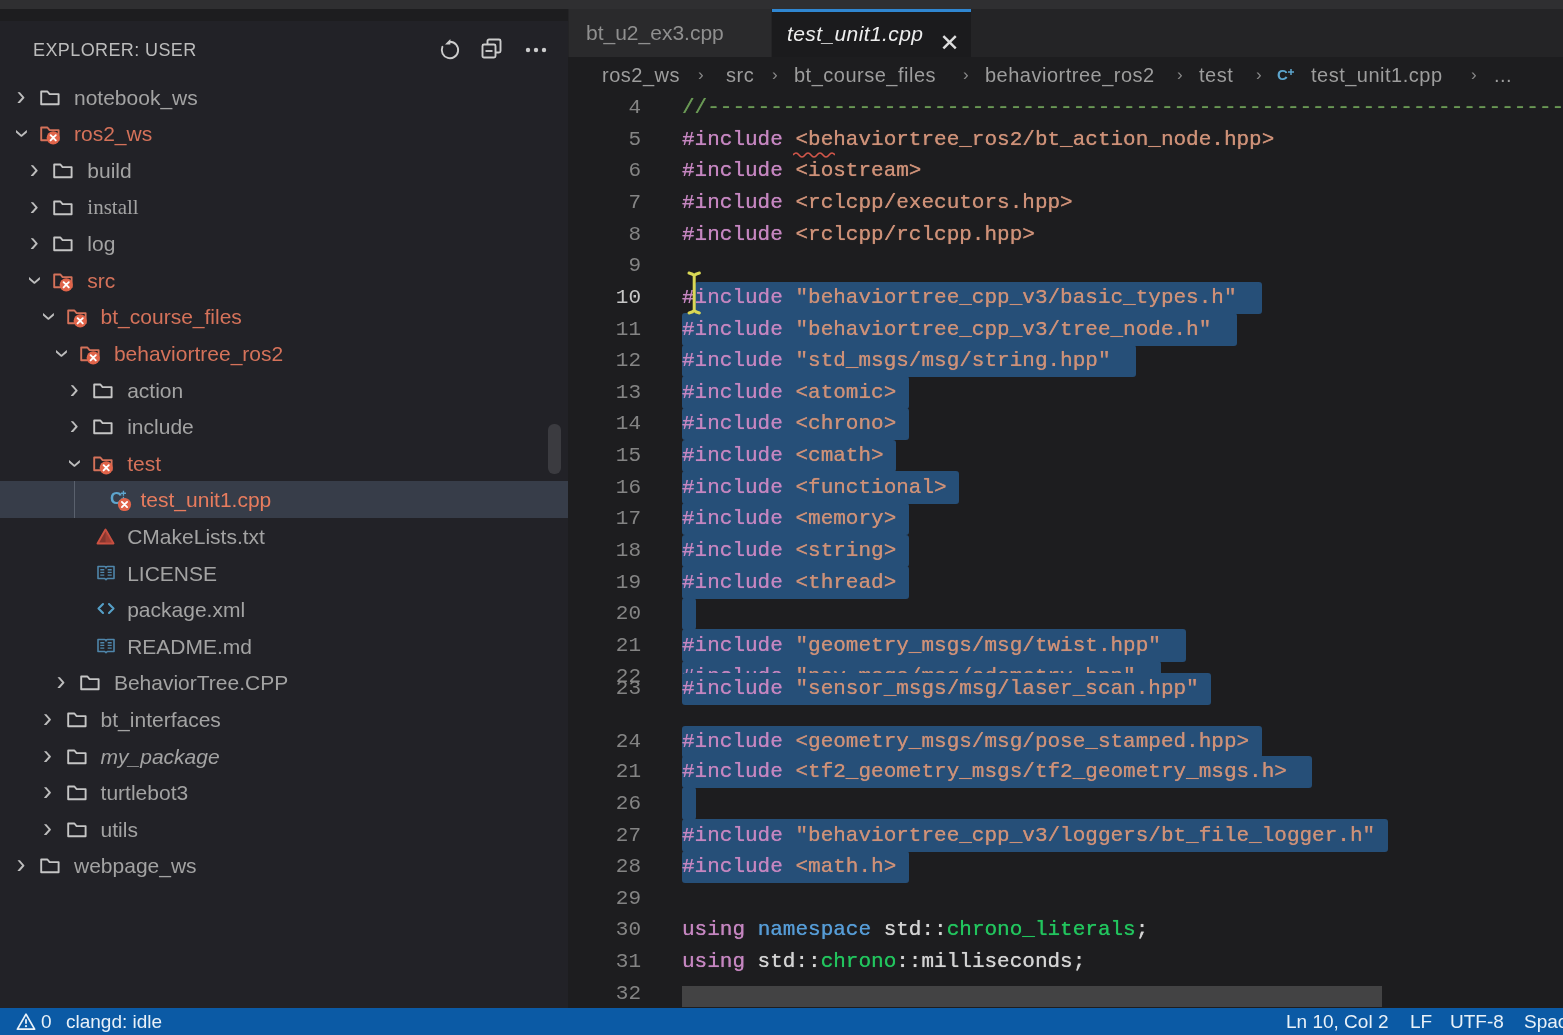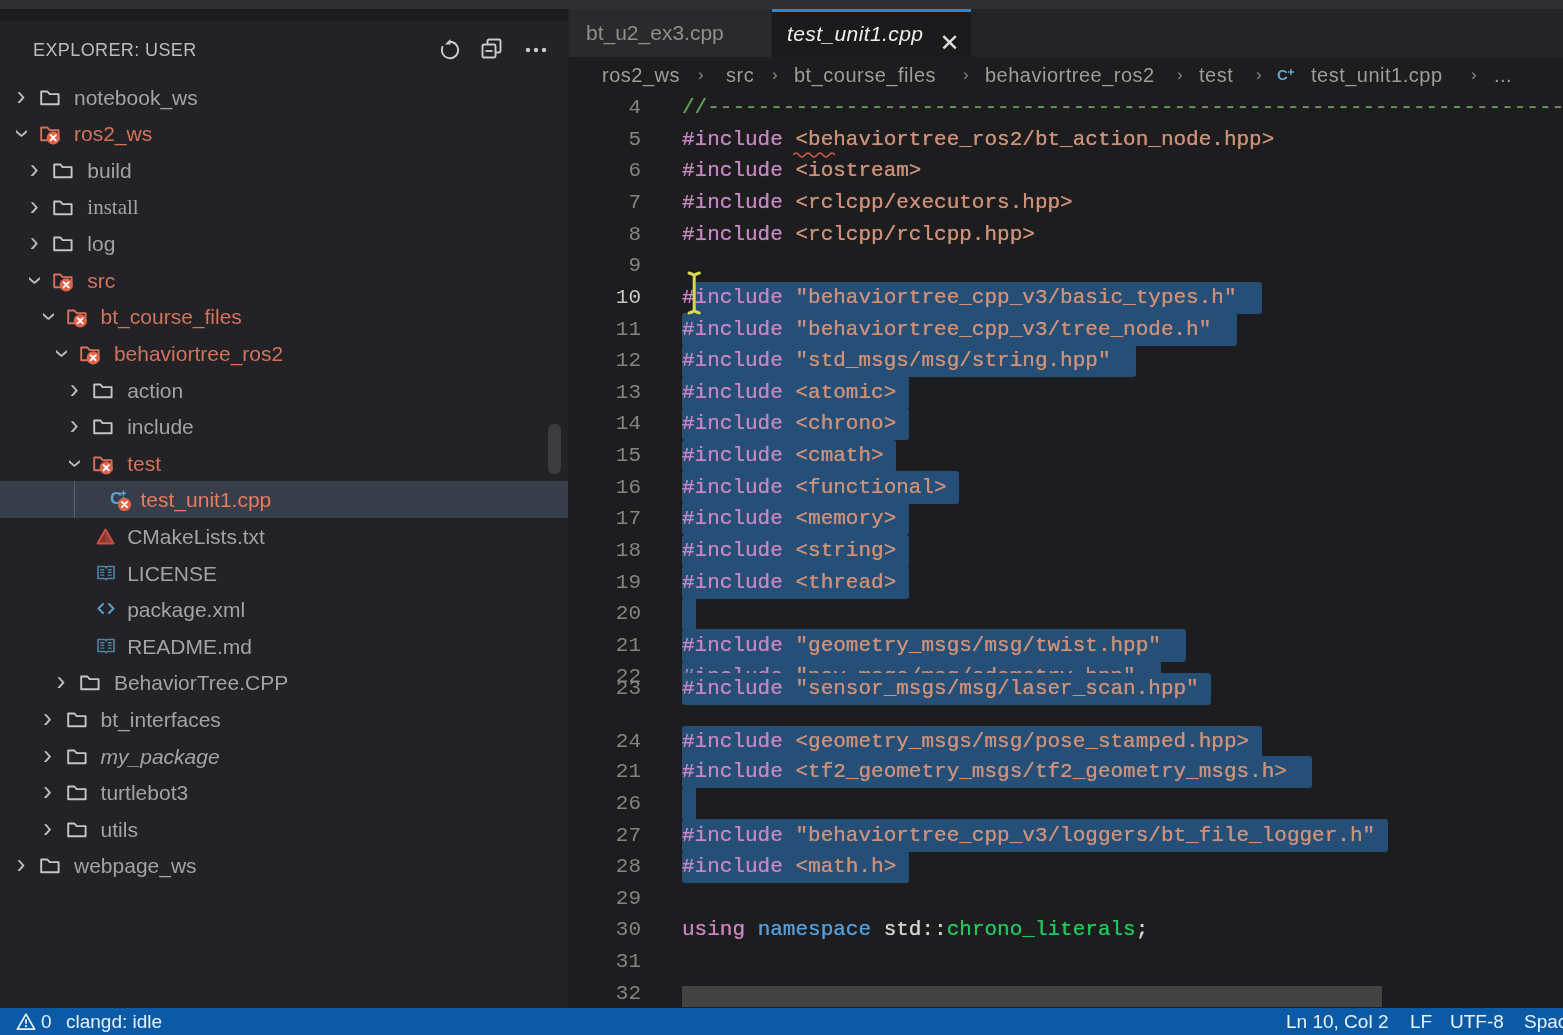--- a/index.html
+++ b/index.html
@@ -354,20 +354,21 @@
     </div>
     <div class="cl" style="top:825.7px">
       <div class="num">29</div>
     </div>
     <div class="cl" style="top:857.3px">
       <div class="num">30</div>
       <div class="src"><span class="pp">using</span> <span class="kw">namespace</span> std::<span class="ns">chrono_literals</span>;</div>
     </div>
     <div class="cl" style="top:888.9px">
       <div class="num">31</div>
+      <div class="src"><span class="pp">using</span> std::<span class="ns">chrono</span>::milliseconds;</div>
     </div>
     <div class="cl" style="top:920.6px">
       <div class="num">32</div>
     </div>
     <svg class="abs" style="left:225px;top:93px" width="42" height="8" viewBox="0 0 42 8">
       <path d="M0 5 q3 -4 6 0 t6 0 t6 0 t6 0 t6 0 t6 0 t6 0" fill="none" stroke="#d1564a" stroke-width="1.6"></path>
     </svg>
     <svg class="abs" style="left:113px;top:213px" width="28" height="46" viewBox="0 0 28 46">
       <path d="M8 3 q4 1 5.2 2.5 q1.2 -1.5 5.2 -2.5 M8 43 q4 -1 5.2 -2.5 q1.2 1.5 5.2 2.5 M13.2 5.5 v35" fill="none" stroke="#d9d855" stroke-width="3" stroke-linecap="round"></path>
     </svg>

